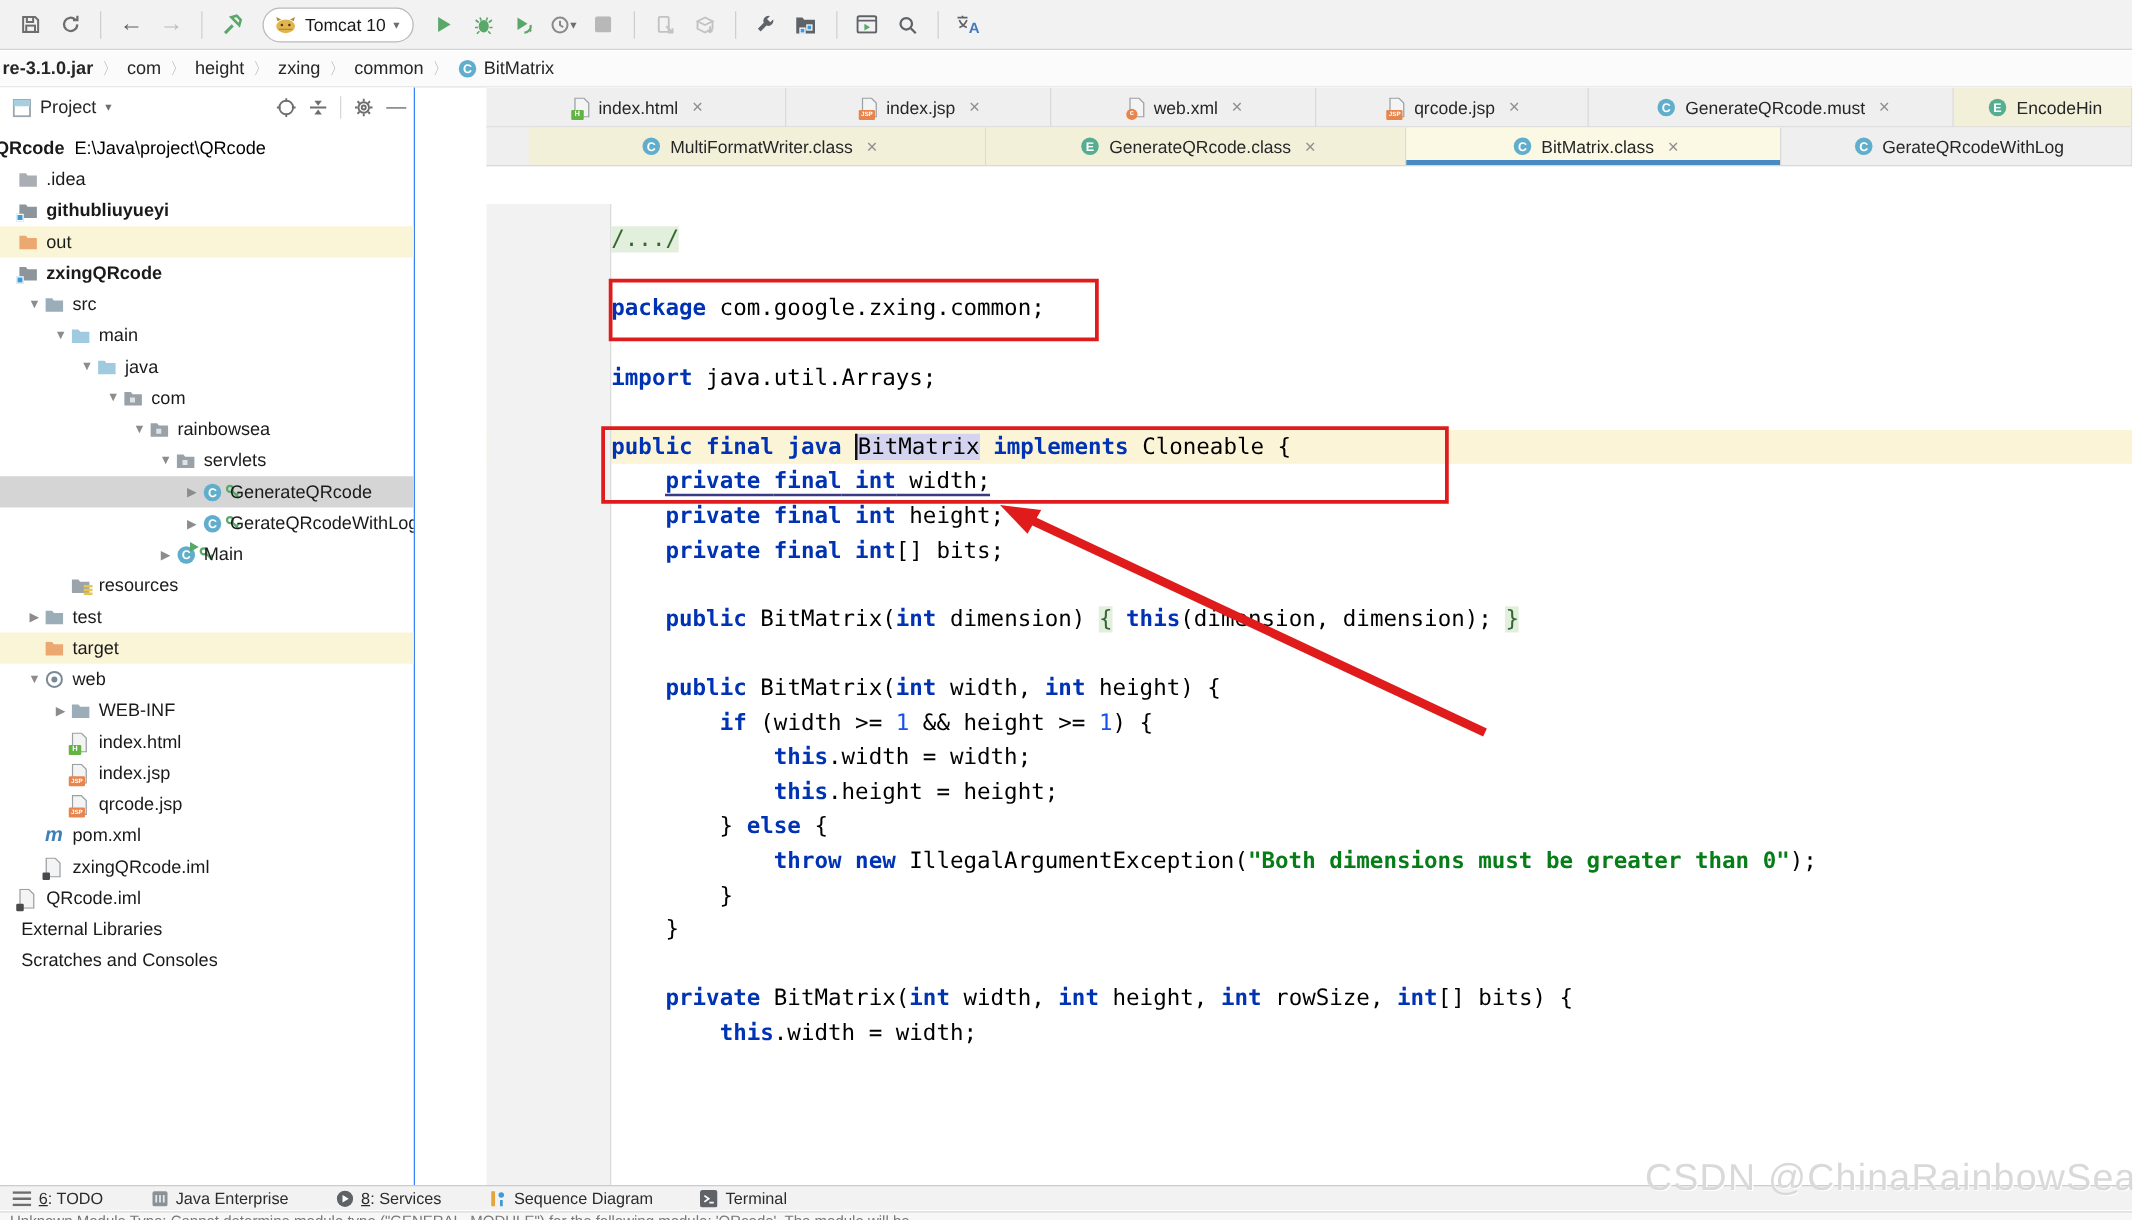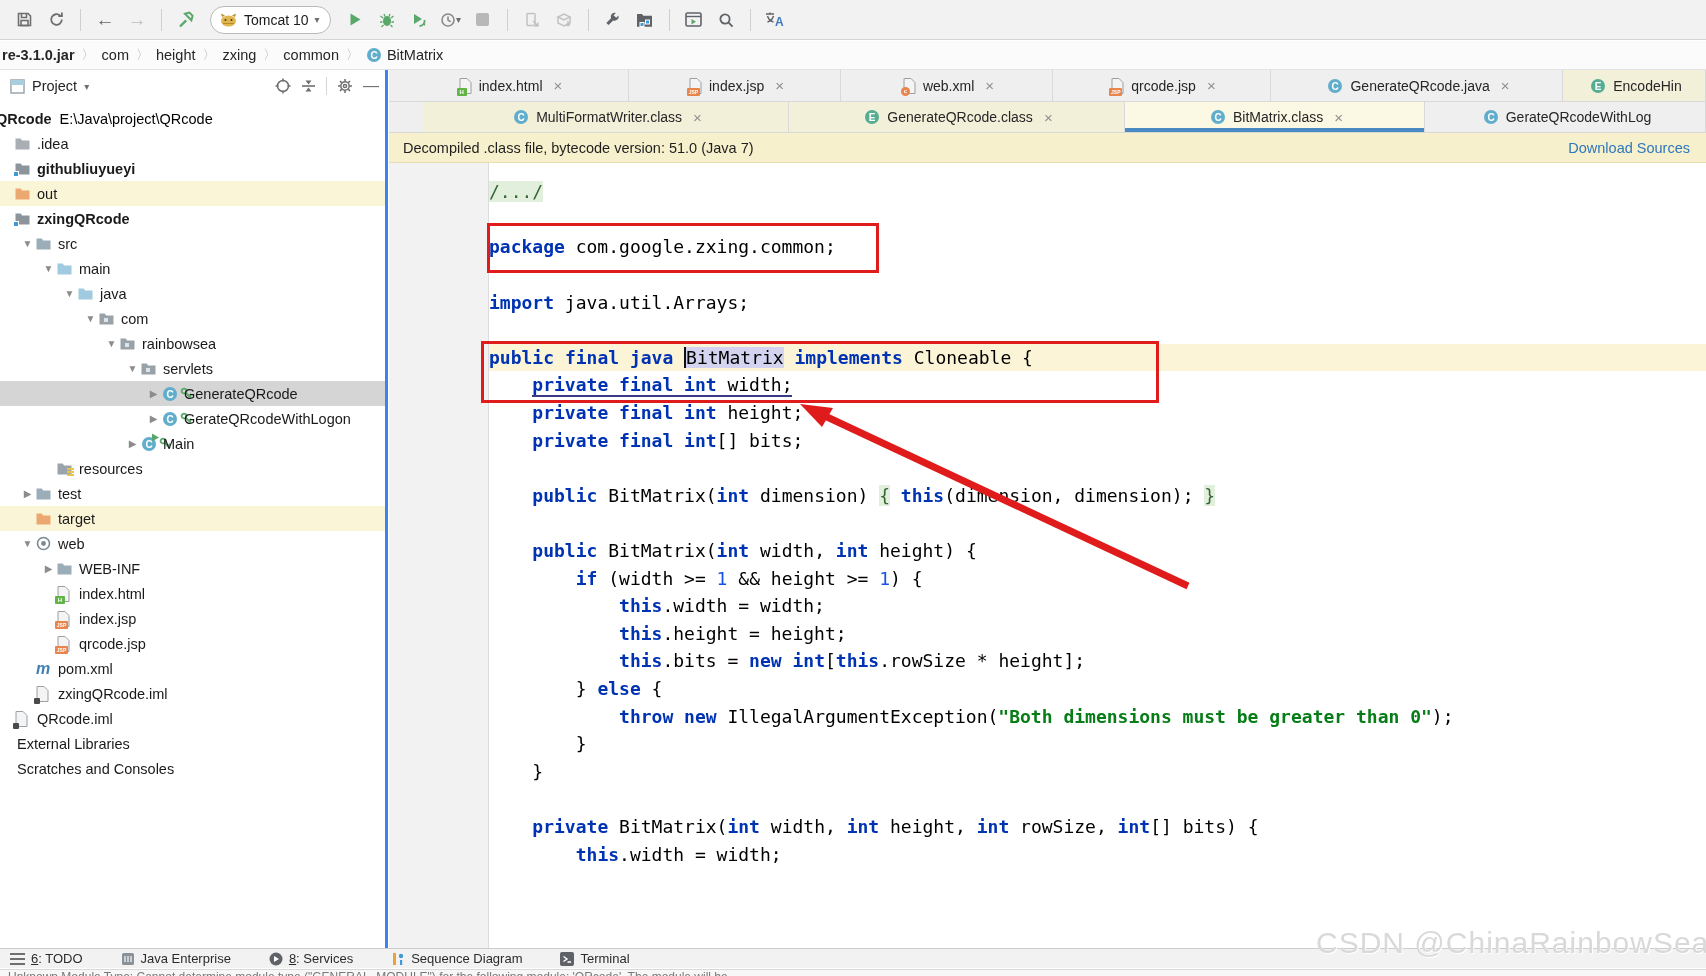--- a/index.html
+++ b/index.html
@@ -18,22 +18,22 @@
   .arrow-glyph { font-size:19px; line-height:1; }
 
   
   .breadcrumb { position:absolute; left:0; top:41px; width:1706px; height:29px; background:#fbfbfb;
     border-bottom:1px solid #e3e3e3; display:flex; align-items:center; font-size:14.5px; color:#262626; }
   .bc-item { padding:0 2px; white-space:nowrap; display:flex; align-items:center; gap:5px; }
   .bc-item.first { font-weight:bold; }
   .bc-sep { color:#b5b5b5; margin:0 5px; font-size:13px; }
 
   
-  .project-panel { position:absolute; left:0; top:70px; width:388px; height:878px; background:#fff;
-    border-right:3px solid #3b82f6; overflow:hidden; }
+  .project-panel { position:absolute; left:0; top:70px; width:332px; height:878px; background:#fff;
+    border-right:1px solid #3b82f6; overflow:hidden; }
   .pp-header { height:32px; display:flex; align-items:center; padding:0 6px 0 10px; font-size:14.5px; color:#262626; }
   .pp-title { display:flex; align-items:center; gap:7px; font-weight:normal; }
   .pp-right { margin-left:auto; display:flex; align-items:center; gap:10px; }
   .pp-sep { width:1px; height:18px; background:#d6d6d6; }
   .tree { margin-left:-10px; padding-top:4px; }
   .tree-row { height:25px; display:flex; align-items:center; font-size:14.5px; color:#1a1a1a; white-space:nowrap; }
   .tree-row.hl { background:#fbf5d7; }
   .tree-row.sel { background:#d5d5d5; }
   .tree-row .chev { width:17px; text-align:center; color:#8c8c8c; font-size:10px; flex:none; }
   .tree-row .t-ic { width:20px; flex:none; display:flex; align-items:center; }
@@ -655,21 +655,21 @@
           <span>qrcode.jsp</span>
           <span class="close">×</span>
         </div>
         <div class="tab" style="width: 292px; flex: 0 0 auto;">
           <span style="display: inline-flex; align-items: center;">
             <svg width="16" height="16">
               <circle cx="8" cy="8" r="7" fill="#60aecb"></circle>
               <text x="8" y="11.5" font-size="10" font-weight="bold" fill="#fff" text-anchor="middle" font-family="Liberation Sans">C</text>
             </svg>
           </span>
-          <span>GenerateQRcode.java</span>
+          <span>GenerateQRcode.must</span>
           <span class="close">×</span>
         </div>
         <div class="tab yellow" style="flex: 1 1 0%;">
           <span style="display: inline-flex; align-items: center;">
             <svg width="16" height="16">
               <circle cx="8" cy="8" r="7" fill="#55ad92"></circle>
               <text x="8" y="11.5" font-size="10" font-weight="bold" fill="#fff" text-anchor="middle" font-family="Liberation Sans">E</text>
             </svg>
           </span>
           <span>EncodeHin</span>
@@ -710,24 +710,20 @@
         <div class="tab" style="flex: 1 1 0%;">
           <span style="display: inline-flex; align-items: center;">
             <svg width="16" height="16">
               <circle cx="8" cy="8" r="7" fill="#60aecb"></circle>
               <text x="8" y="11.5" font-size="10" font-weight="bold" fill="#fff" text-anchor="middle" font-family="Liberation Sans">C</text>
             </svg>
           </span>
           <span>GerateQRcodeWithLog</span>
         </div>
       </div>
-    <div class="banner">
-      <span>Decompiled .class file, bytecode version: 51.0 (Java 7)</span>
-      <span class="dl">Download Sources</span>
-    </div>
     <div class="code">
       <div class="gutter-bg"></div>
       <div id="code-lines">
           <div class="code-line">
             <span class="ln">1</span>
             <span class="fold">
               <span class="pbox">+</span>
             </span>
             <span class="ct"><span class="tok-g">/.../</span></span>
           </div>
@@ -813,25 +809,20 @@
           </div>
           <div class="code-line">
             <span class="ln">22</span>
             <span class="fold"></span>
             <span class="ct"><span class="tok-p">            </span><span class="tok-k">this</span><span class="tok-p">.width = width;</span></span>
           </div>
           <div class="code-line">
             <span class="ln">23</span>
             <span class="fold"></span>
             <span class="ct"><span class="tok-p">            </span><span class="tok-k">this</span><span class="tok-p">.height = height;</span></span>
-          </div>
-          <div class="code-line">
-            <span class="ln">25</span>
-            <span class="fold"></span>
-            <span class="ct"><span class="tok-p">            </span><span class="tok-k">this</span><span class="tok-p">.bits = </span><span class="tok-k">new</span><span class="tok-p"> </span><span class="tok-k">int</span><span class="tok-p">[</span><span class="tok-k">this</span><span class="tok-p">.rowSize * height];</span></span>
           </div>
           <div class="code-line">
             <span class="ln">26</span>
             <span class="fold">
               <svg width="10" height="6">
                 <path d="M1 1l4 4 4-4" stroke="#b0b0b0" stroke-width="1.5" fill="none"></path>
               </svg>
             </span>
             <span class="ct"><span class="tok-p">        } </span><span class="tok-k">else</span><span class="tok-p"> {</span></span>
           </div>

